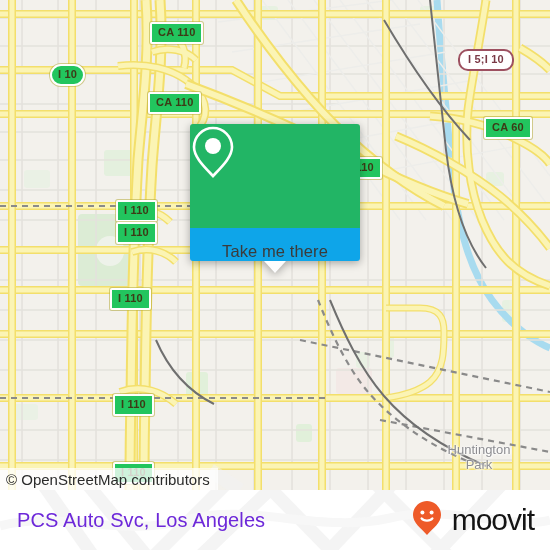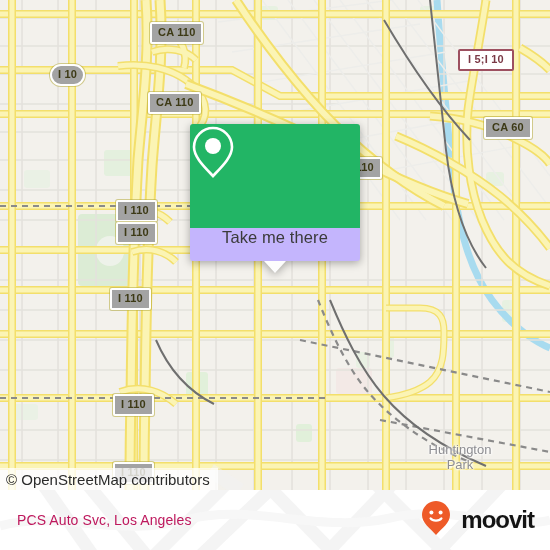--- a/index.html
+++ b/index.html
@@ -10,56 +10,56 @@
   }
   #app{position:relative;width:550px;height:550px;overflow:hidden;background:#fff;}
 
   
   .map{position:absolute;left:0;top:0;width:550px;height:490px;overflow:hidden;background:#f3f1ec;}
   .map svg{position:absolute;left:0;top:0;}
 
   
   .shield{
     position:absolute;
-    background:#a3a3a3;
+    background:#22c55e;
     border:2px solid #ffffff;
     border-radius:2px;
     color:#3d3a16;
     font-size:11px;
     font-weight:bold;
     line-height:1;
     padding:3px 6px 4px 6px;
     white-space:nowrap;
     box-shadow:0 0 0 1px rgba(180,170,60,.55);
     letter-spacing:.2px;
   }
   .shield.pill{
     background:#ffffff;
     border:2px solid #9d5060;
-    border-radius:2px;
+    border-radius:10px;
     color:#7b3a47;
     padding:3px 8px 4px 8px;
     box-shadow:none;
   }
   .placelabel{
     position:absolute;color:#8d8d91;font-size:13px;line-height:15px;
     text-align:center;text-shadow:0 0 2px #fff,0 0 3px #fff,1px 1px 2px #fff;
     white-space:pre-line;
   }
 
   
   .callout{position:absolute;left:190px;top:124px;width:170px;filter:drop-shadow(0 2px 4px rgba(0,0,0,.32));}
   .callout-top{
     background:#22b565;height:104px;
     border-radius:3px 3px 0 0;
     display:flex;align-items:center;justify-content:center;
   }
   .callout-bottom{
-    background:#c4b5fd;height:33px;border-radius:0 0 3px 3px;
-    display:flex;align-items:flex-start;justify-content:center;
+    background:#0ea5e9;height:33px;border-radius:0 0 3px 3px;
+    display:flex;align-items:flex-end;justify-content:center;
   }
   .callout-bottom span{color:#3b3b3b;font-size:16.5px;letter-spacing:.1px;}
   .callout-tail{
     position:absolute;left:50%;margin-left:-11px;top:137px;
     width:0;height:0;border-left:11px solid transparent;border-right:11px solid transparent;
     border-top:12px solid #fdfdfd;
   }
 
   
   .attrib{
@@ -68,24 +68,24 @@
     background:rgba(255,255,255,.78);
     padding:0 8px 0 6px;
     color:#2b2b2b;font-size:15px;white-space:nowrap;
   }
 
   
   .footer{position:absolute;left:0;top:490px;width:550px;height:60px;background:#ffffff;overflow:hidden;}
   .footer .wm{position:absolute;left:0;top:0;}
   .footer-title{
     position:absolute;left:17px;top:50%;transform:translateY(-50%);
-    color:#be185d;font-size:14px;letter-spacing:.1px;white-space:nowrap;
+    color:#6d28d9;font-size:20px;letter-spacing:.1px;white-space:nowrap;
   }
   .brand{position:absolute;right:16px;top:50%;transform:translateY(-50%);display:flex;align-items:center;}
-  .brand-word{color:#141414;font-size:24px;font-weight:bold;letter-spacing:-1px;line-height:1;margin-left:10px;}
+  .brand-word{color:#141414;font-size:30px;font-weight:normal;letter-spacing:-1px;line-height:1;margin-left:10px;}
 </style>
 </head>
 <body>
 
 <div id="app">
 
   <div class="map">
     <svg width="550" height="490" viewBox="0 0 550 490">
       <defs>
         <style>
@@ -262,21 +262,21 @@
     <div class="shield" style="left:148px;top:92px;">CA 110</div>
     <div class="shield pill" style="left:458px;top:49px;">I 5;I 10</div>
     <div class="shield" style="left:440px;top:117px;margin-left:44px;">CA 60</div>
     <div class="shield" style="left:341px;top:157px;">I 110</div>
     <div class="shield" style="left:116px;top:200px;">I 110</div>
     <div class="shield" style="left:116px;top:222px;">I 110</div>
     <div class="shield" style="left:110px;top:288px;">I 110</div>
     <div class="shield" style="left:113px;top:394px;">I 110</div>
     <div class="shield" style="left:113px;top:462px;">I 110</div>
 
-    <div class="placelabel" style="left:412px;top:442px;width:96px;">Huntington
+    <div class="placelabel" style="left:431px;top:442px;width:96px;">Huntington
 Park</div>
 
     <div class="callout">
       <div class="callout-top">
         <span>
           <svg width="46" height="56" viewBox="0 0 46 56" aria-hidden="true">
             <path d="M23 4 C12.5 4 4 12.5 4 23 C4 33 14 42.5 23 52 C32 42.5 42 33 42 23 C42 12.5 33.5 4 23 4 Z" fill="none" stroke="#ffffff" stroke-width="2.6"></path>
             <circle cx="23" cy="22" r="8" fill="#ffffff"></circle>
           </svg>
         </span>

